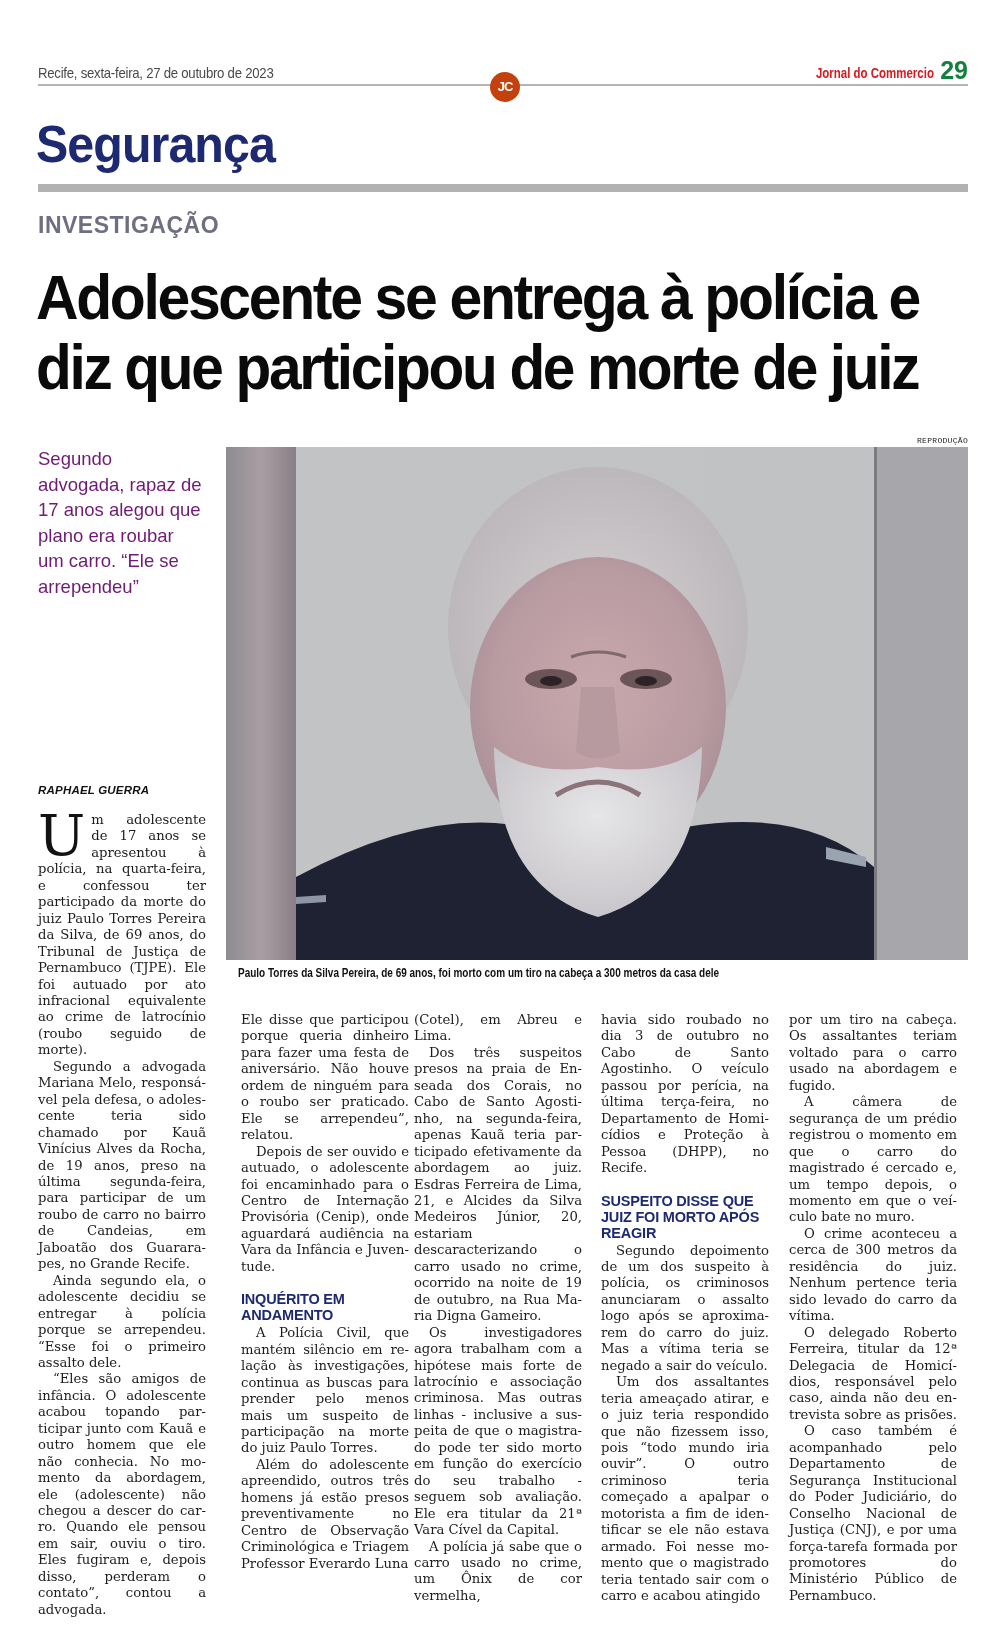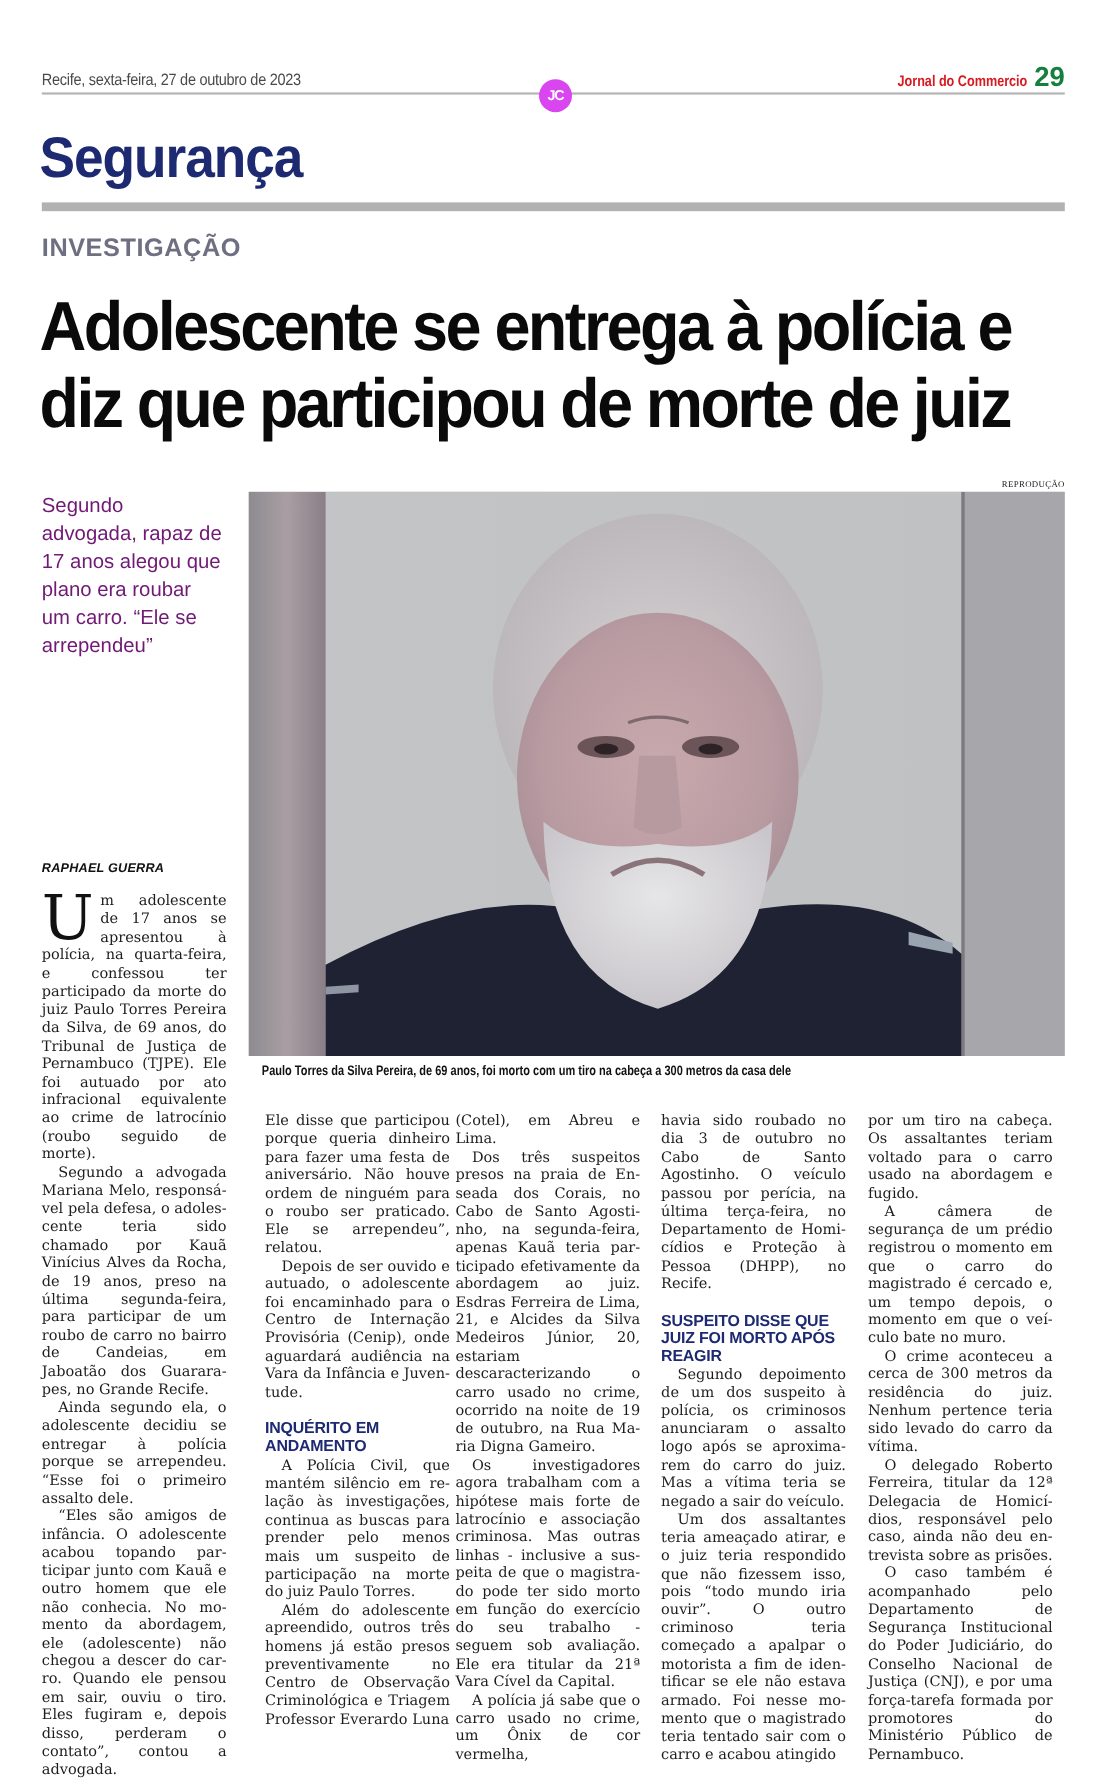--- a/index.html
+++ b/index.html
@@ -4,33 +4,33 @@
 <style>
   * { box-sizing: border-box; margin: 0; padding: 0; }
   html, body { width: 1002px; height: 1625px; background: #ffffff; overflow: hidden; }
   body { position: relative; font-family: "DejaVu Serif", serif; color: #1a1a1a; }
 
   .topbar { position: absolute; left: 38px; top: 60px; width: 930px; height: 26px; }
   .topbar .dateline { position: absolute; left: 0; top: 4px; font-family: "Liberation Sans", sans-serif; font-size: 15px; color: #4a4a4a; letter-spacing: -0.3px; transform: scaleX(0.88); transform-origin: left center; white-space: nowrap; }
   .topbar .brand { position: absolute; right: 34px; top: 5px; font-family: "Liberation Sans", sans-serif; font-weight: bold; font-size: 14px; color: #d71920; transform: scaleX(0.82); transform-origin: right center; white-space: nowrap; }
   .topbar .pagenum { position: absolute; right: 0; top: -4px; font-family: "Liberation Sans", sans-serif; font-weight: bold; font-size: 25px; color: #15803d; }
   .topbar-rule { position: absolute; left: 38px; top: 84px; width: 930px; height: 2px; background: #b5b5b5; }
-  .jc-logo { position: absolute; left: 490px; top: 72px; width: 30px; height: 30px; border-radius: 50%; background: #d946ef; color: #fff; font-family: "Liberation Sans", sans-serif; font-weight: bold; font-size: 13px; text-align: center; line-height: 30px; letter-spacing: -1px; }
+  .jc-logo { position: absolute; left: 490px; top: 72px; width: 30px; height: 30px; border-radius: 50%; background: #c2410c; color: #fff; font-family: "Liberation Sans", sans-serif; font-weight: bold; font-size: 13px; text-align: center; line-height: 30px; letter-spacing: -1px; }
 
   .section-title { position: absolute; left: 36px; top: 114px; font-family: "Liberation Sans", sans-serif; font-weight: bold; font-size: 52px; color: #1d2a72; letter-spacing: -1px; transform: scaleX(0.93); transform-origin: left top; }
   .section-rule { position: absolute; left: 38px; top: 184px; width: 930px; height: 8px; background: #b2b2b2; }
 
   .kicker { position: absolute; left: 38px; top: 212px; font-family: "Liberation Sans", sans-serif; font-weight: bold; font-size: 23px; color: #6f6f82; letter-spacing: 0.5px; }
 
   .headline { position: absolute; left: 36px; top: 262px; width: 940px; font-family: "Liberation Sans", sans-serif; font-weight: bold; font-size: 63px; line-height: 70px; color: #0a0a0a; letter-spacing: -2.5px; }
   .headline span { display: block; white-space: nowrap; transform-origin: left top; }
   .headline .l1 { transform: scaleX(0.935); }
   .headline .l2 { transform: scaleX(0.93); }
 
-  .credit { position: absolute; right: 34px; top: 436px; font-family: Liberation Serif, serif; font-size: 8px; color: #222; letter-spacing: 0.3px; }
+  .credit { position: absolute; right: 34px; top: 436px; font-family: Liberation Mono, monospace; font-size: 8px; color: #222; letter-spacing: 0.3px; }
 
   .photo { position: absolute; left: 226px; top: 447px; width: 742px; height: 513px; overflow: hidden; background: #b9babd; }
   .photo svg { display: block; }
 
   .caption { position: absolute; left: 238px; top: 966px; font-family: "Liberation Sans", sans-serif; font-weight: bold; font-size: 12.5px; color: #111; white-space: nowrap; transform: scaleX(0.8); transform-origin: left top; }
 
   .summary { position: absolute; left: 38px; top: 446px; width: 165px; font-family: "Liberation Sans", sans-serif; font-size: 18.5px; line-height: 25.5px; color: #701a75; }
 
   .byline { position: absolute; left: 38px; top: 784px; font-family: "Liberation Sans", sans-serif; font-weight: bold; font-size: 11.5px; color: #111; letter-spacing: 0.2px; font-style: italic; }
 

